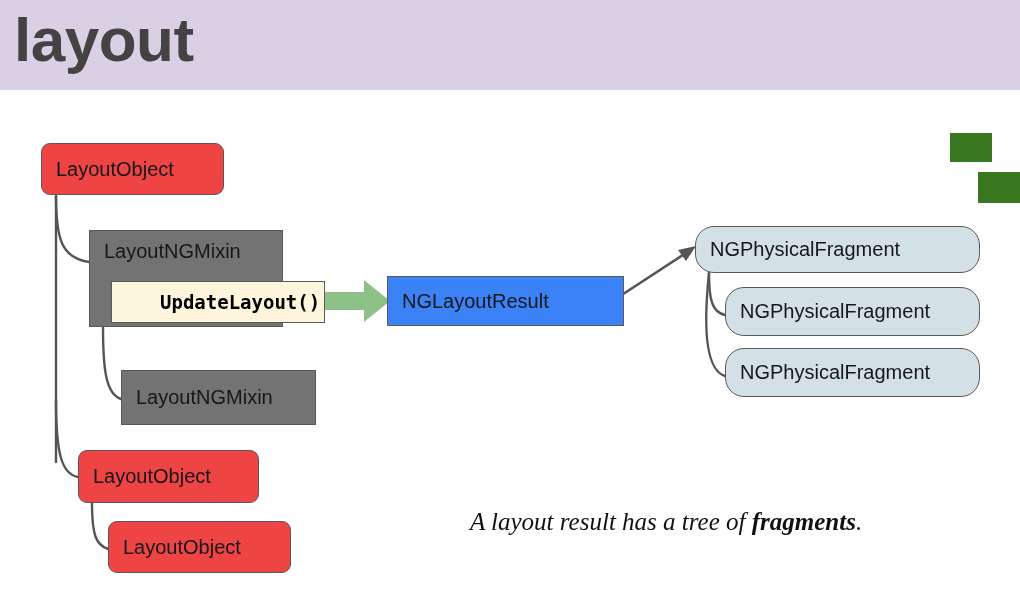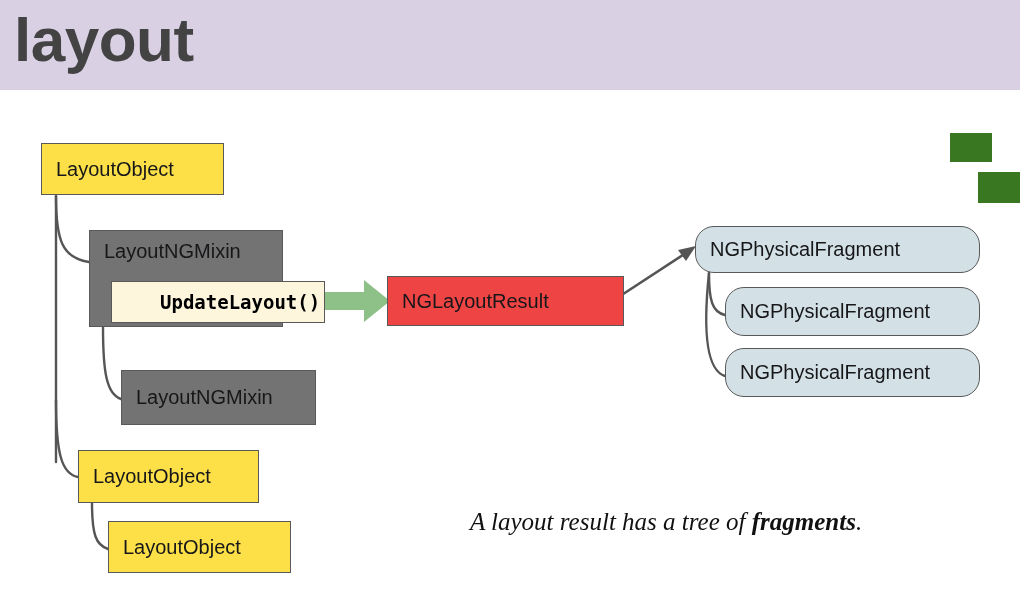--- a/index.html
+++ b/index.html
@@ -64,23 +64,23 @@
     position: absolute;
     box-sizing: border-box;
     border: 1.6px solid #595959;
     display: flex;
     align-items: center;
     font-size: 20px;
     color: #17171a;
     padding-left: 14px;
     white-space: nowrap;
   }
-  .node.layout-object { background: #fde047; }
+  .node.layout-object { background: #ef4444; border-radius: 9px; }
   .node.mixin         { background: #737373; }
-  .node.result        { background: #ef4444; }
+  .node.result        { background: #3b82f6; }
   .node.fragment      { background: #d3e1e6; border-radius: 19px; }
 
   .node.mixin.has-child {
     display: block;
     padding: 0;
   }
   .mixin-label {
     position: absolute;
     left: 14px;
     top: 9px;

